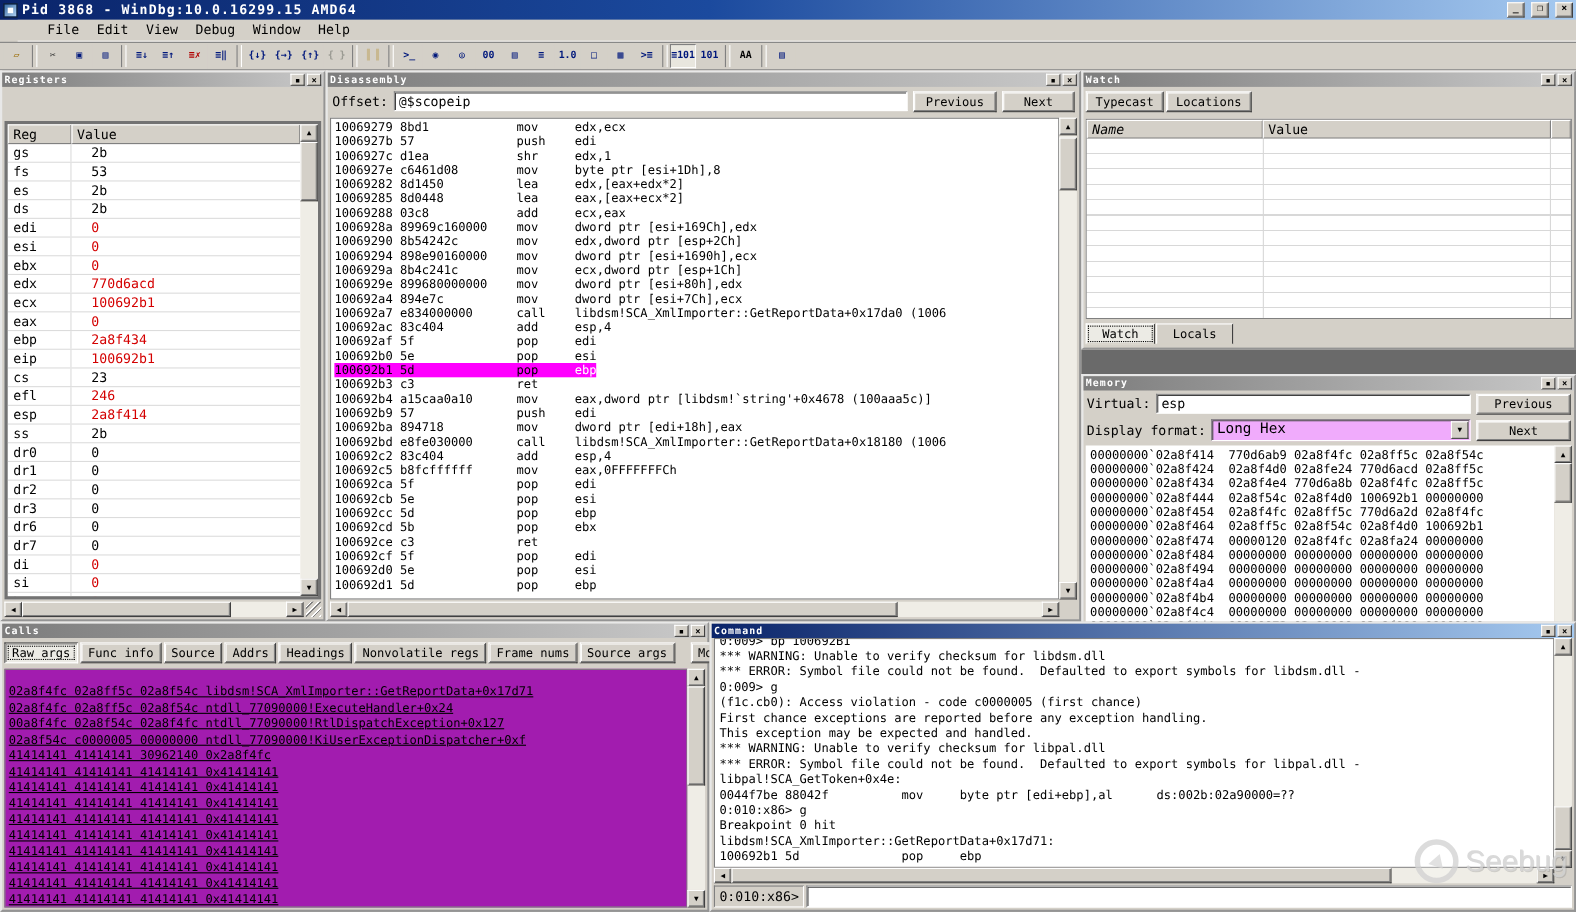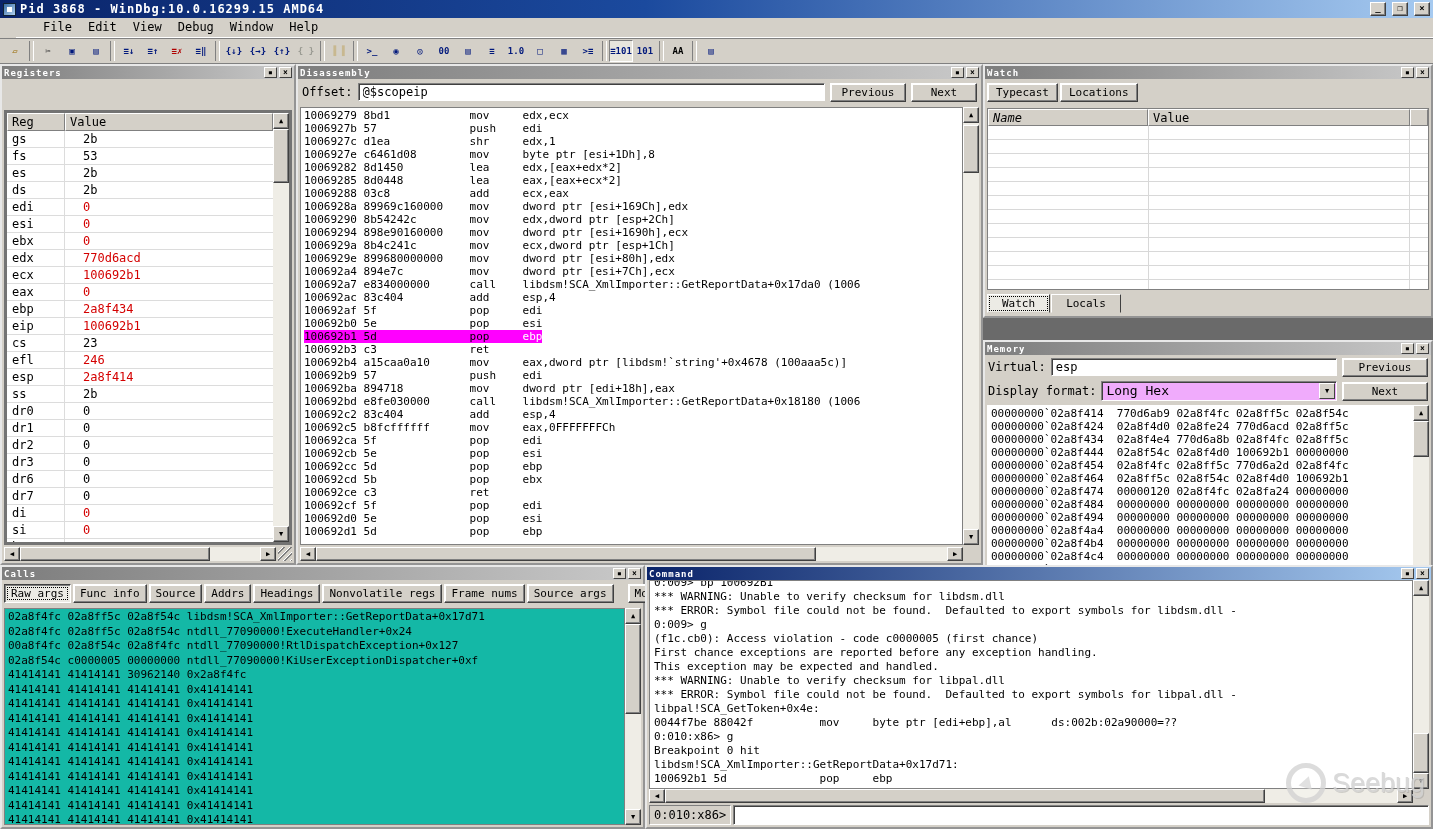--- a/index.html
+++ b/index.html
@@ -91,22 +91,22 @@
   .selectbox{flex:1;position:relative;background:#f0abfc;border:1px solid;border-color:#808080 #fff #fff #808080;
     box-shadow:inset 1px 1px 0 #404040;height:20px;padding:1px 4px;font-size:13px;}
   .selarrow{position:absolute;right:1px;top:1px;bottom:1px;width:16px;background:#d4d0c8;
     border:1px solid;border-color:#fff #404040 #404040 #fff;font-size:7px;text-align:center;line-height:14px;}
   .mem-dump{position:absolute;left:2px;right:18px;top:63px;bottom:18px;background:#fff;overflow:hidden;padding:2px 0 0 4px;}
   .mline{height:13px;font-size:11px;line-height:13px;white-space:pre;}
   
   .calls-btnrow{padding:2px 2px;display:flex;gap:2px;align-items:center;height:26px;}
   .calls-btnrow .btn{padding:2px 6px;}
   .gapL{margin-left:12px;}
-  .calls-list{position:absolute;left:2px;right:18px;top:41px;bottom:2px;background:#14b8a6;
-    border:1px solid #808080;overflow:hidden;padding:1px 0 0 3px;}
+  .calls-list{position:absolute;left:2px;right:18px;top:41px;bottom:2px;background:#a21caf;
+    border:1px solid #808080;overflow:hidden;padding:13px 0 0 3px;text-decoration:underline;}
   .cline{height:14.5px;font-size:11px;line-height:14px;white-space:pre;}
   
   .cmd-out{position:absolute;left:2px;right:18px;top:13px;bottom:38px;background:#fff;
     border:1px solid #808080;overflow:hidden;padding-left:4px;}
   .cmd-out-inner{margin-top:-5px;}
   .oline{height:14px;font-size:11px;line-height:14px;white-space:pre;}
   .cmd-prompt{position:absolute;left:2px;right:2px;bottom:2px;height:20px;display:flex;gap:2px;align-items:center;}
   .prompt-label{background:#d4d0c8;border:1px solid;border-color:#808080 #fff #fff #808080;
     padding:1px 4px;font-size:12px;height:20px;line-height:16px;}
   .cmd-prompt input{flex:1;height:20px;}

